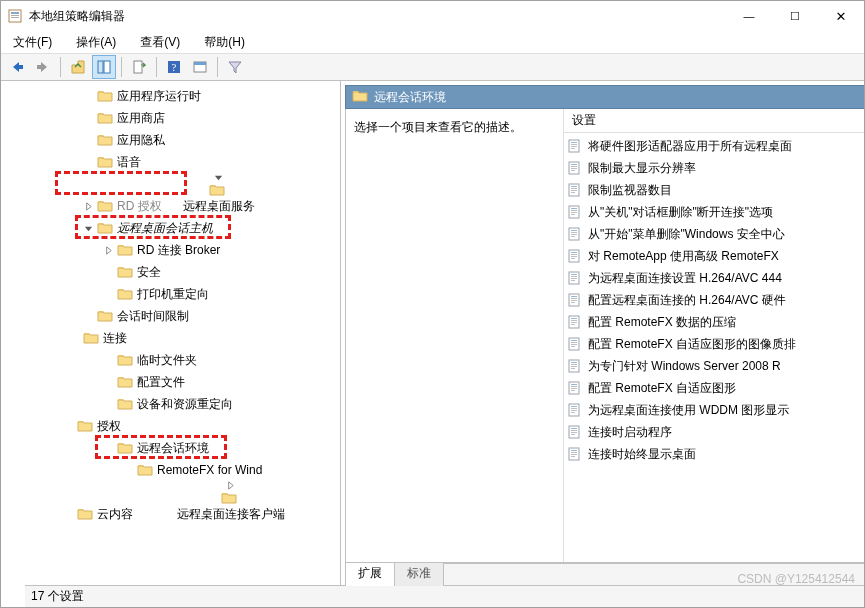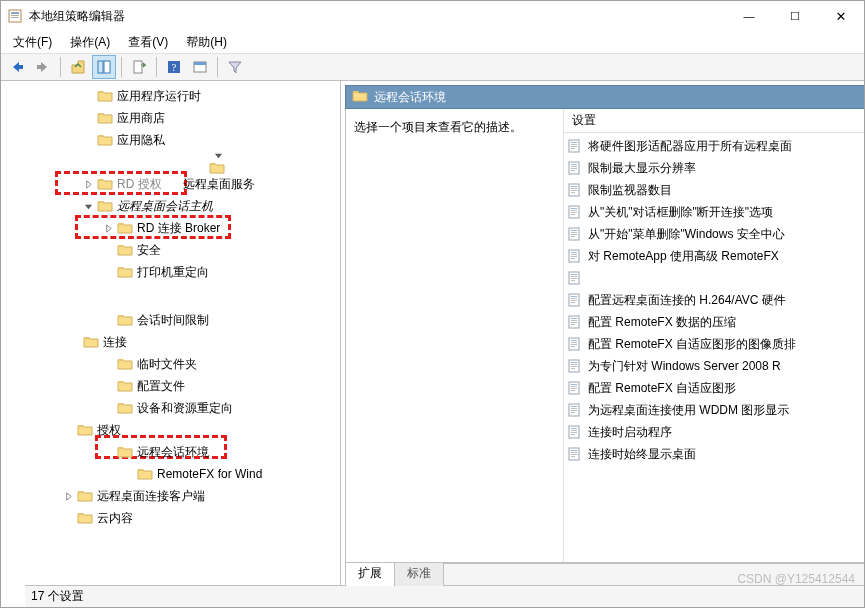--- a/index.html
+++ b/index.html
@@ -28,21 +28,21 @@
   .titlebar .title-text { flex: 1; font-size: 12px; }
   .winbtns { display: flex; height: 100%; }
   .winbtn { width: 46px; display:flex; align-items:center; justify-content:center; font-size:11px; font-family: "Segoe UI Symbol", sans-serif; }
   .winbtn.close { font-size: 13px; }
   
   .menubar {
     height: 22px;
     display: flex;
     align-items: center;
     padding-left: 4px;
-    gap: 2px;
+    gap: 8px;
   }
   .menu-item { padding: 2px 8px; }
   
   .toolbar {
     height: 28px;
     display: flex;
     align-items: center;
     padding: 0 4px;
     gap: 2px;
     border-top: 1px solid #e0e0e0;
@@ -309,20 +309,28 @@
             <span class="tree-label">应用商店</span>
           </div>
           <div class="tree-row" style="padding-left: 80px;">
             <span class="chev-spacer"></span>
             <span class="folder-icon"><svg width="16" height="16" viewBox="0 0 16 16">
                 <path d="M1 4 L6 4 L7 5 L15 5 L15 13 L1 13 Z" fill="#f9dd8b" stroke="#d4b15e"></path>
                 <path d="M1 4 L6 4 L7 3 L1 3 Z" fill="#e8c56a"></path>
               </svg></span>
             <span class="tree-label">应用隐私</span>
           </div>
+          <div class="tree-row" style="padding-left: 80px;">
+            <span class="chev-spacer"></span>
+            <span class="folder-icon"><svg width="16" height="16" viewBox="0 0 16 16">
+                <path d="M1 4 L6 4 L7 5 L15 5 L15 13 L1 13 Z" fill="#f9dd8b" stroke="#d4b15e"></path>
+                <path d="M1 4 L6 4 L7 3 L1 3 Z" fill="#e8c56a"></path>
+              </svg></span>
+            <span class="tree-label">语音</span>
+          </div>
           <div class="hl-red" style="left: 54px; top: 86px; height: 24px; width: 132px;"></div>
           <div class="tree-row" style="padding-left: 36px; flex-direction: column;">
             <span class="chev open">
               <svg width="9" height="9" viewBox="0 0 10 10">
                 <path d="M1 3 L9 3 L5 8 Z" fill="#595959"></path>
               </svg>
             </span>
             <span class="folder-icon"><svg width="16" height="16" viewBox="0 0 16 16">
                 <path d="M1 4 L6 4 L7 5 L15 5 L15 13 L1 13 Z" fill="#f9dd8b" stroke="#d4b15e"></path>
                 <path d="M1 4 L6 4 L7 3 L1 3 Z" fill="#e8c56a"></path>
@@ -375,21 +383,21 @@
             <span class="tree-label">安全</span>
           </div>
           <div class="tree-row" style="padding-left: 100px;">
             <span class="chev-spacer"></span>
             <span class="folder-icon"><svg width="16" height="16" viewBox="0 0 16 16">
                 <path d="M1 4 L6 4 L7 5 L15 5 L15 13 L1 13 Z" fill="#f9dd8b" stroke="#d4b15e"></path>
                 <path d="M1 4 L6 4 L7 3 L1 3 Z" fill="#e8c56a"></path>
               </svg></span>
             <span class="tree-label">打印机重定向</span>
           </div>
-          <div class="tree-row" style="padding-left: 100px; margin-top: 26px;">
+          <div class="tree-row" style="padding-left: 80px;">
             <span class="chev-spacer"></span>
             <span class="folder-icon"><svg width="16" height="16" viewBox="0 0 16 16">
                 <path d="M1 4 L6 4 L7 5 L15 5 L15 13 L1 13 Z" fill="#f9dd8b" stroke="#d4b15e"></path>
                 <path d="M1 4 L6 4 L7 3 L1 3 Z" fill="#e8c56a"></path>
               </svg></span>
             <span class="tree-label">会话时间限制</span>
           </div>
           <div class="tree-row" style="padding-left: 66px;">
             <span class="chev-spacer"></span>
             <span class="folder-icon"><svg width="16" height="16" viewBox="0 0 16 16">
@@ -440,21 +448,21 @@
             <span class="tree-label">远程会话环境</span>
           </div>
           <div class="tree-row" style="padding-left: 120px;">
             <span class="chev-spacer"></span>
             <span class="folder-icon"><svg width="16" height="16" viewBox="0 0 16 16">
                 <path d="M1 4 L6 4 L7 5 L15 5 L15 13 L1 13 Z" fill="#f9dd8b" stroke="#d4b15e"></path>
                 <path d="M1 4 L6 4 L7 3 L1 3 Z" fill="#e8c56a"></path>
               </svg></span>
             <span class="tree-label">RemoteFX for Wind</span>
           </div>
-          <div class="tree-row" style="padding-left: 60px;">
+          <div class="tree-row" style="padding-left: 60px; flex-direction: column;">
             <span class="chev">
               <svg width="9" height="9" viewBox="0 0 10 10">
                 <path d="M3 1 L8 5 L3 9 Z" fill="none" stroke="#808080"></path>
               </svg>
             </span>
             <span class="folder-icon"><svg width="16" height="16" viewBox="0 0 16 16">
                 <path d="M1 4 L6 4 L7 5 L15 5 L15 13 L1 13 Z" fill="#f9dd8b" stroke="#d4b15e"></path>
                 <path d="M1 4 L6 4 L7 3 L1 3 Z" fill="#e8c56a"></path>
               </svg></span>
             <span class="tree-label">远程桌面连接客户端</span>
@@ -552,20 +560,21 @@
                 <span>对 RemoteApp 使用高级 RemoteFX</span>
               </div>
               <div class="rp-item">
                 <span class="setting-icon"><svg width="14" height="14" viewBox="0 0 14 14">
                     <rect x="1" y="1" width="10" height="12" fill="#fff" stroke="#9aa3b0"></rect>
                     <rect x="3" y="3" width="6" height="1" fill="#9cb8d4"></rect>
                     <rect x="3" y="5" width="6" height="1" fill="#c0c0c0"></rect>
                     <rect x="3" y="7" width="6" height="1" fill="#c0c0c0"></rect>
                     <rect x="3" y="9" width="4" height="1" fill="#c0c0c0"></rect>
                   </svg></span>
+                <span>为远程桌面连接设置 H.264/AVC 444</span>
               </div>
               <div class="rp-item">
                 <span class="setting-icon"><svg width="14" height="14" viewBox="0 0 14 14">
                     <rect x="1" y="1" width="10" height="12" fill="#fff" stroke="#9aa3b0"></rect>
                     <rect x="3" y="3" width="6" height="1" fill="#9cb8d4"></rect>
                     <rect x="3" y="5" width="6" height="1" fill="#c0c0c0"></rect>
                     <rect x="3" y="7" width="6" height="1" fill="#c0c0c0"></rect>
                     <rect x="3" y="9" width="4" height="1" fill="#c0c0c0"></rect>
                   </svg></span>
                 <span>配置远程桌面连接的 H.264/AVC 硬件</span>

